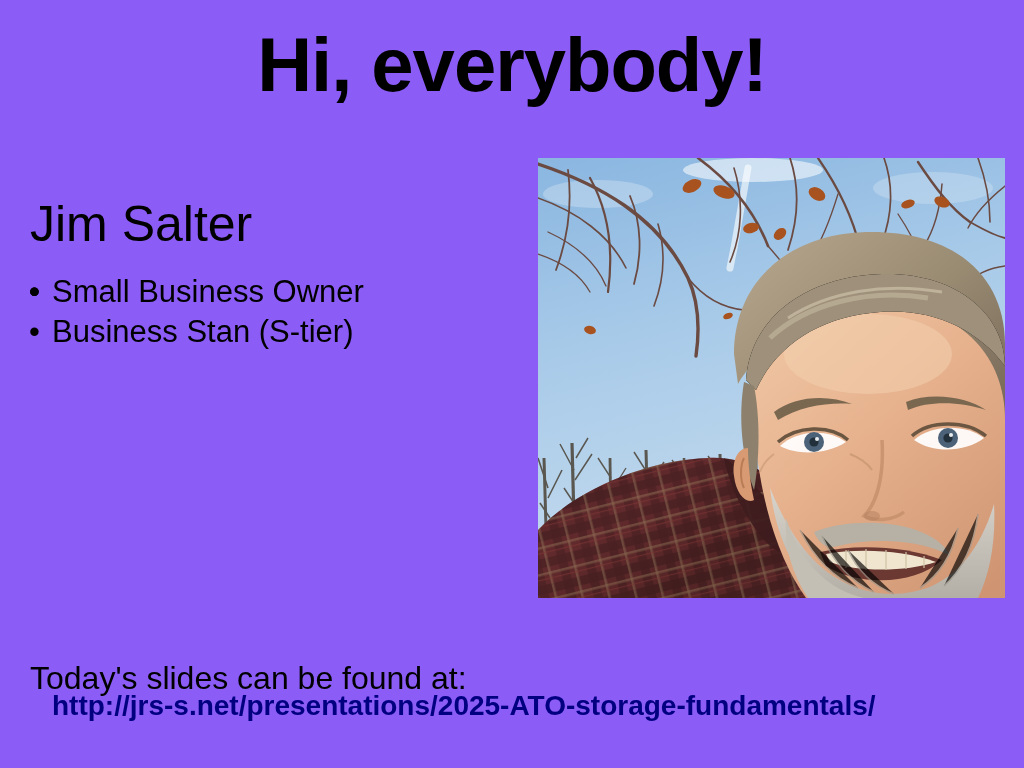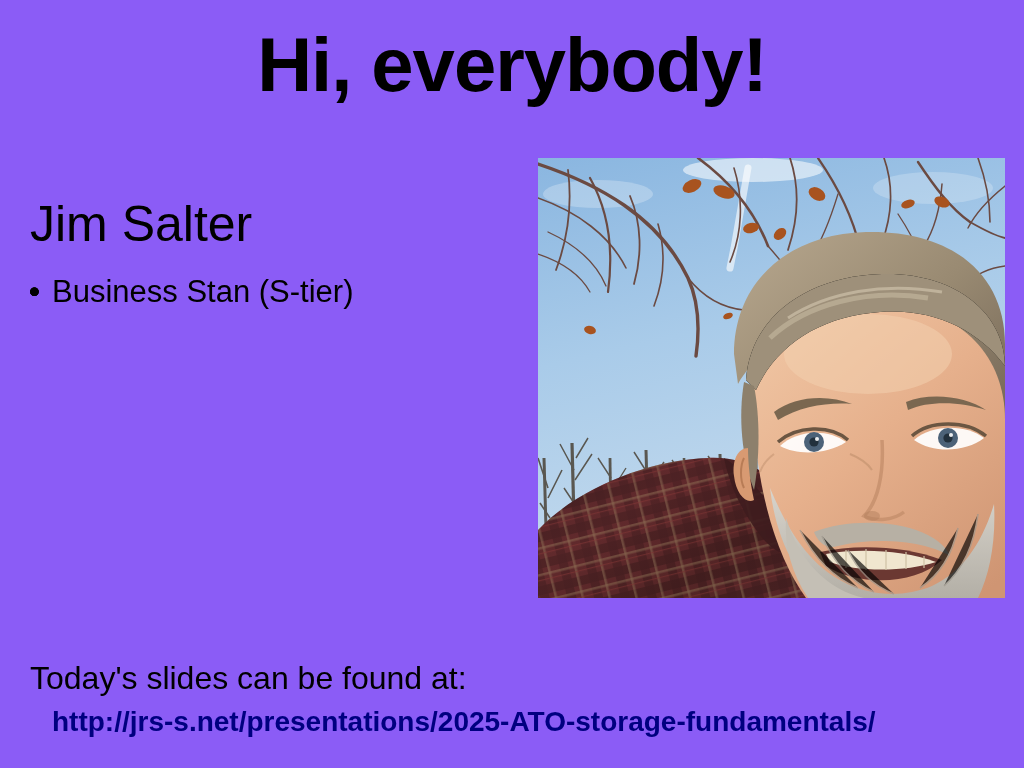--- a/index.html
+++ b/index.html
@@ -81,21 +81,21 @@
     left: 30px;
     top: 658px;
     font-size: 32px;
     line-height: 40px;
     color: #000000;
     white-space: nowrap;
   }
   .footer-url {
     position: absolute;
     left: 52px;
-    top: 704px;
+    top: 688px;
     font-size: 28px;
     line-height: 36px;
     font-weight: bold;
     color: #000080;
     text-decoration: none;
     white-space: nowrap;
   }
 
   
   .photo {
@@ -120,20 +120,21 @@
 
   <ul class="bullet-list">
     <li class="bullet-item">
       <span class="bullet-dot">•</span>
     </li>
     <li class="bullet-item">
       <span class="bullet-dot">•</span>
     </li>
     <li class="bullet-item">
       <span class="bullet-dot">•</span>
+      <span>Small Business Owner</span>
     </li>
     <li class="bullet-item">
       <span class="bullet-dot">•</span>
       <span>Business Stan (S-tier)</span>
     </li>
   </ul>
 
   <div class="footer-line">Today's slides can be found at:</div>
 
   <a class="footer-url" href="#">http://jrs-s.net/presentations/2025-ATO-storage-fundamentals/</a>

